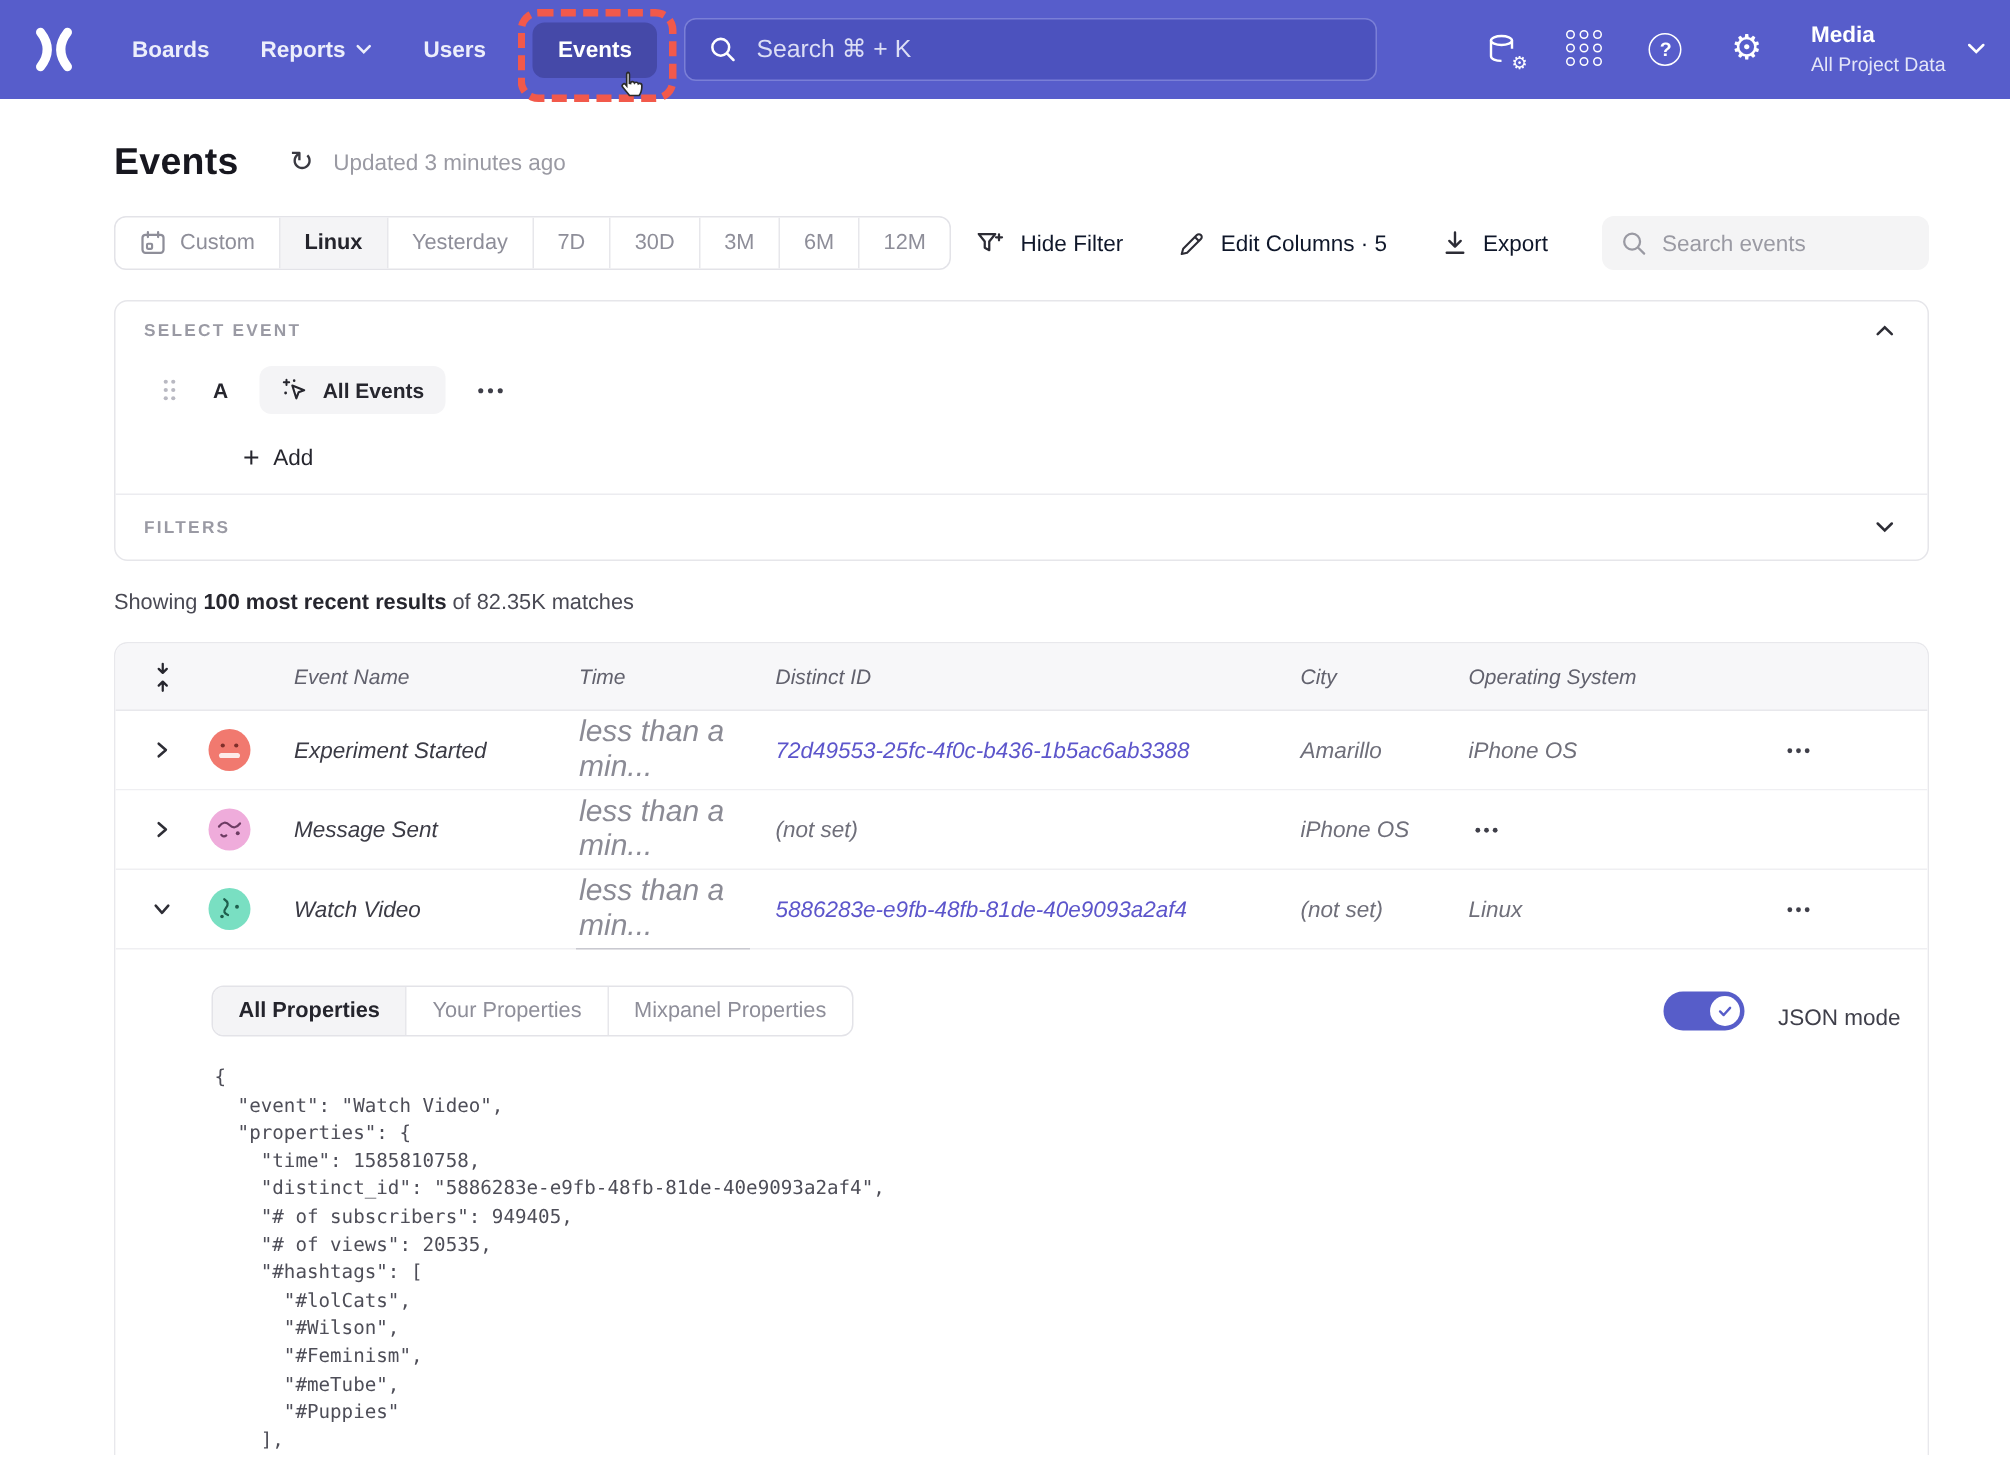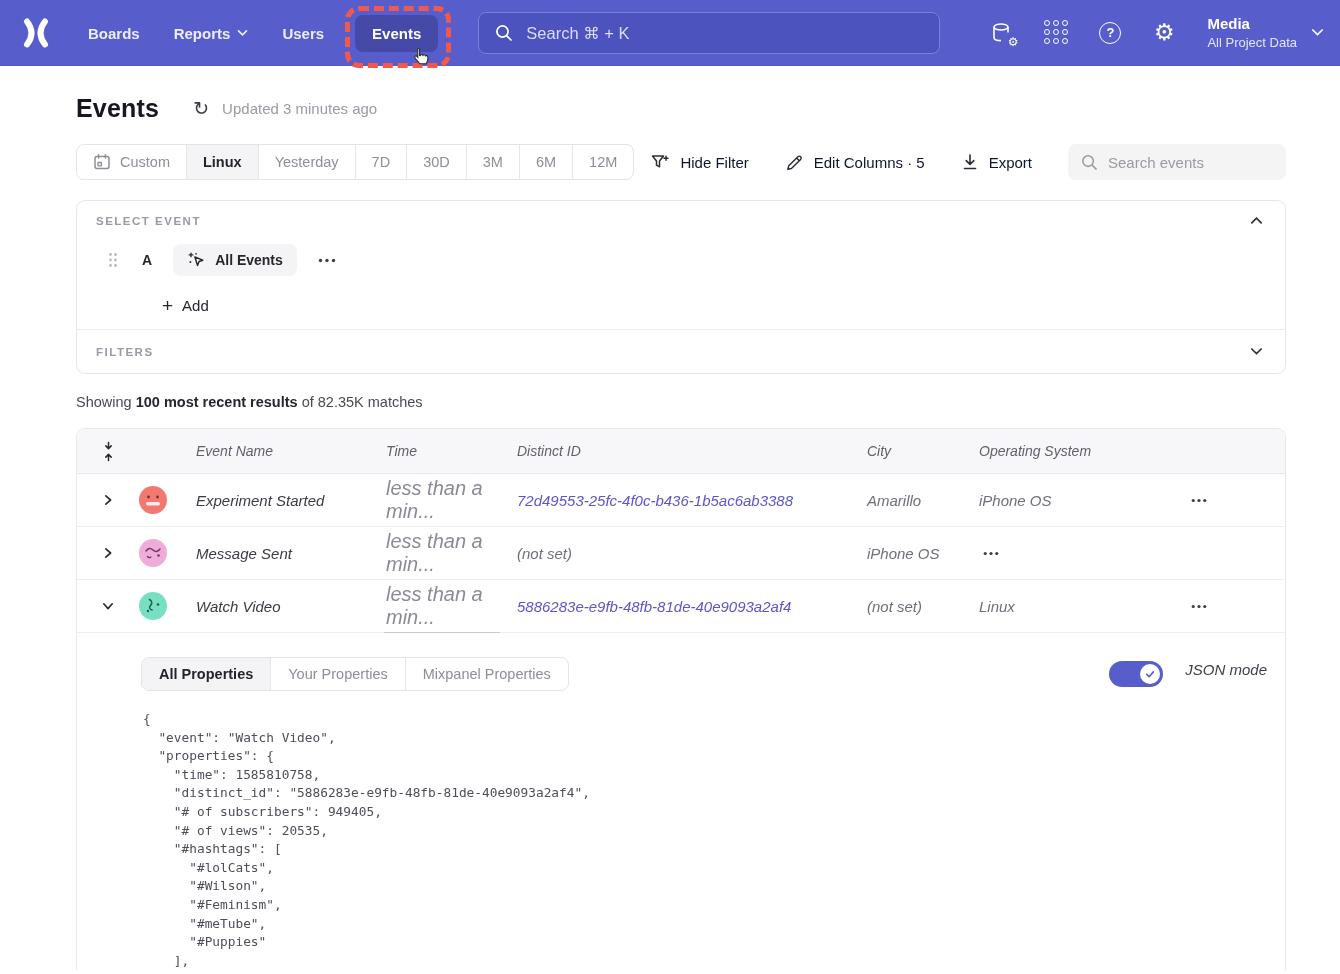--- a/index.html
+++ b/index.html
@@ -8,21 +8,21 @@
 
   
   .navbar { position:relative; height:66px; background:#575DCB; display:flex; align-items:center; }
   .nav-logo { width:32px; height:32px; margin-left:20px; flex:0 0 auto; }
   .nav-items { display:flex; align-items:flex-start; margin-left:19px;font-weight:bold; }
   .nav-item { color:#eceefb; font-size:15px; padding:10px 17px; display:flex; align-items:center; gap:7px; cursor:pointer; white-space:nowrap; }
   .nav-item.active { background:#4549A8; border-radius:8px; color:#fff; margin-left:14px; position:relative; }
   .annotation-box { position:absolute; left:-10px; top:-9px; right:-13px; bottom:-16px;
     border:5px dashed #F2594B; border-radius:14px; pointer-events:none; }
   .cursor-glyph { position:absolute; right:6px; bottom:-16px; width:22px; height:22px; pointer-events:none; }
-  .nav-search { margin-left:40px; width:462px; height:42px; background:#4C52BE; border:1px solid #7A7FD7;
+  .nav-search { margin-left:18px; width:462px; height:42px; background:#4C52BE; border:1px solid #7A7FD7;
     border-radius:8px; display:flex; align-items:center; padding:0 16px; gap:13px; cursor:text; }
   .nav-search span { color:#dcdef5; font-size:16.5px; }
   .nav-right { margin-left:auto; display:flex; align-items:center; gap:28px; padding-right:16px; }
   .nav-iconbtn { width:26px; height:26px; display:flex; align-items:center; justify-content:center; cursor:pointer; position:relative; }
   .glyph-gear { color:#fff; font-size:23px; line-height:1; font-family:"DejaVu Sans",sans-serif; }
   .glyph-gear.small { font-size:12px; position:absolute; right:-3px; bottom:-2px; }
   .apps-grid { display:grid; grid-template-columns:repeat(3,7px); grid-template-rows:repeat(3,7px); gap:2px; }
   .apps-grid i { width:6px; height:6px; border:1.6px solid #fff; border-radius:50%; }
   .help-circle { width:22px; height:22px; border:1.7px solid #fff; border-radius:50%; color:#fff;
     font-size:13px; font-weight:bold; display:flex; align-items:center; justify-content:center; }
@@ -91,21 +91,21 @@
   .time-underline { position:absolute; left:307px; bottom:-1px; width:116px; border-bottom:1px solid #C9C9D0; }
 
   
   .detail { background:#fff; padding:24px 18px 0 64px; }
   .detail-header { display:flex; align-items:center; justify-content:space-between; }
   .tab-group { display:flex; height:34px; border:1px solid #E3E3E8; border-radius:8px; overflow:hidden; }
   .tab { display:flex; align-items:center; padding:0 17px; font-size:14.5px; color:#8E8E99;
     border-left:1px solid #E7E7EB; cursor:pointer; white-space:nowrap; }
   .tab:first-child { border-left:none; }
   .tab.selected { background:#F4F4F6; color:#24242C; font-weight:bold; }
-  .json-switch-wrap { display:flex; align-items:flex-start; gap:22px;font-style:italic; }
+  .json-switch-wrap { display:flex; align-items:flex-end; gap:22px; }
   .toggle { width:54px; height:26px; background:#575DC9; border-radius:13px; position:relative; cursor:pointer; }
   .toggle-knob { position:absolute; right:3px; top:3px; width:20px; height:20px; background:#fff;
     border-radius:50%; display:flex; align-items:center; justify-content:center; }
   .json-mode-label { font-size:15px; color:#3F3F4A; }
   .json-pre { margin-top:19px; margin-left:2px; font-family:"DejaVu Sans Mono","Liberation Mono",monospace;
     font-size:12.8px; line-height:18.6px; color:#4E4E58; white-space:pre; }
 </style>
 </head>
 <body>
 

